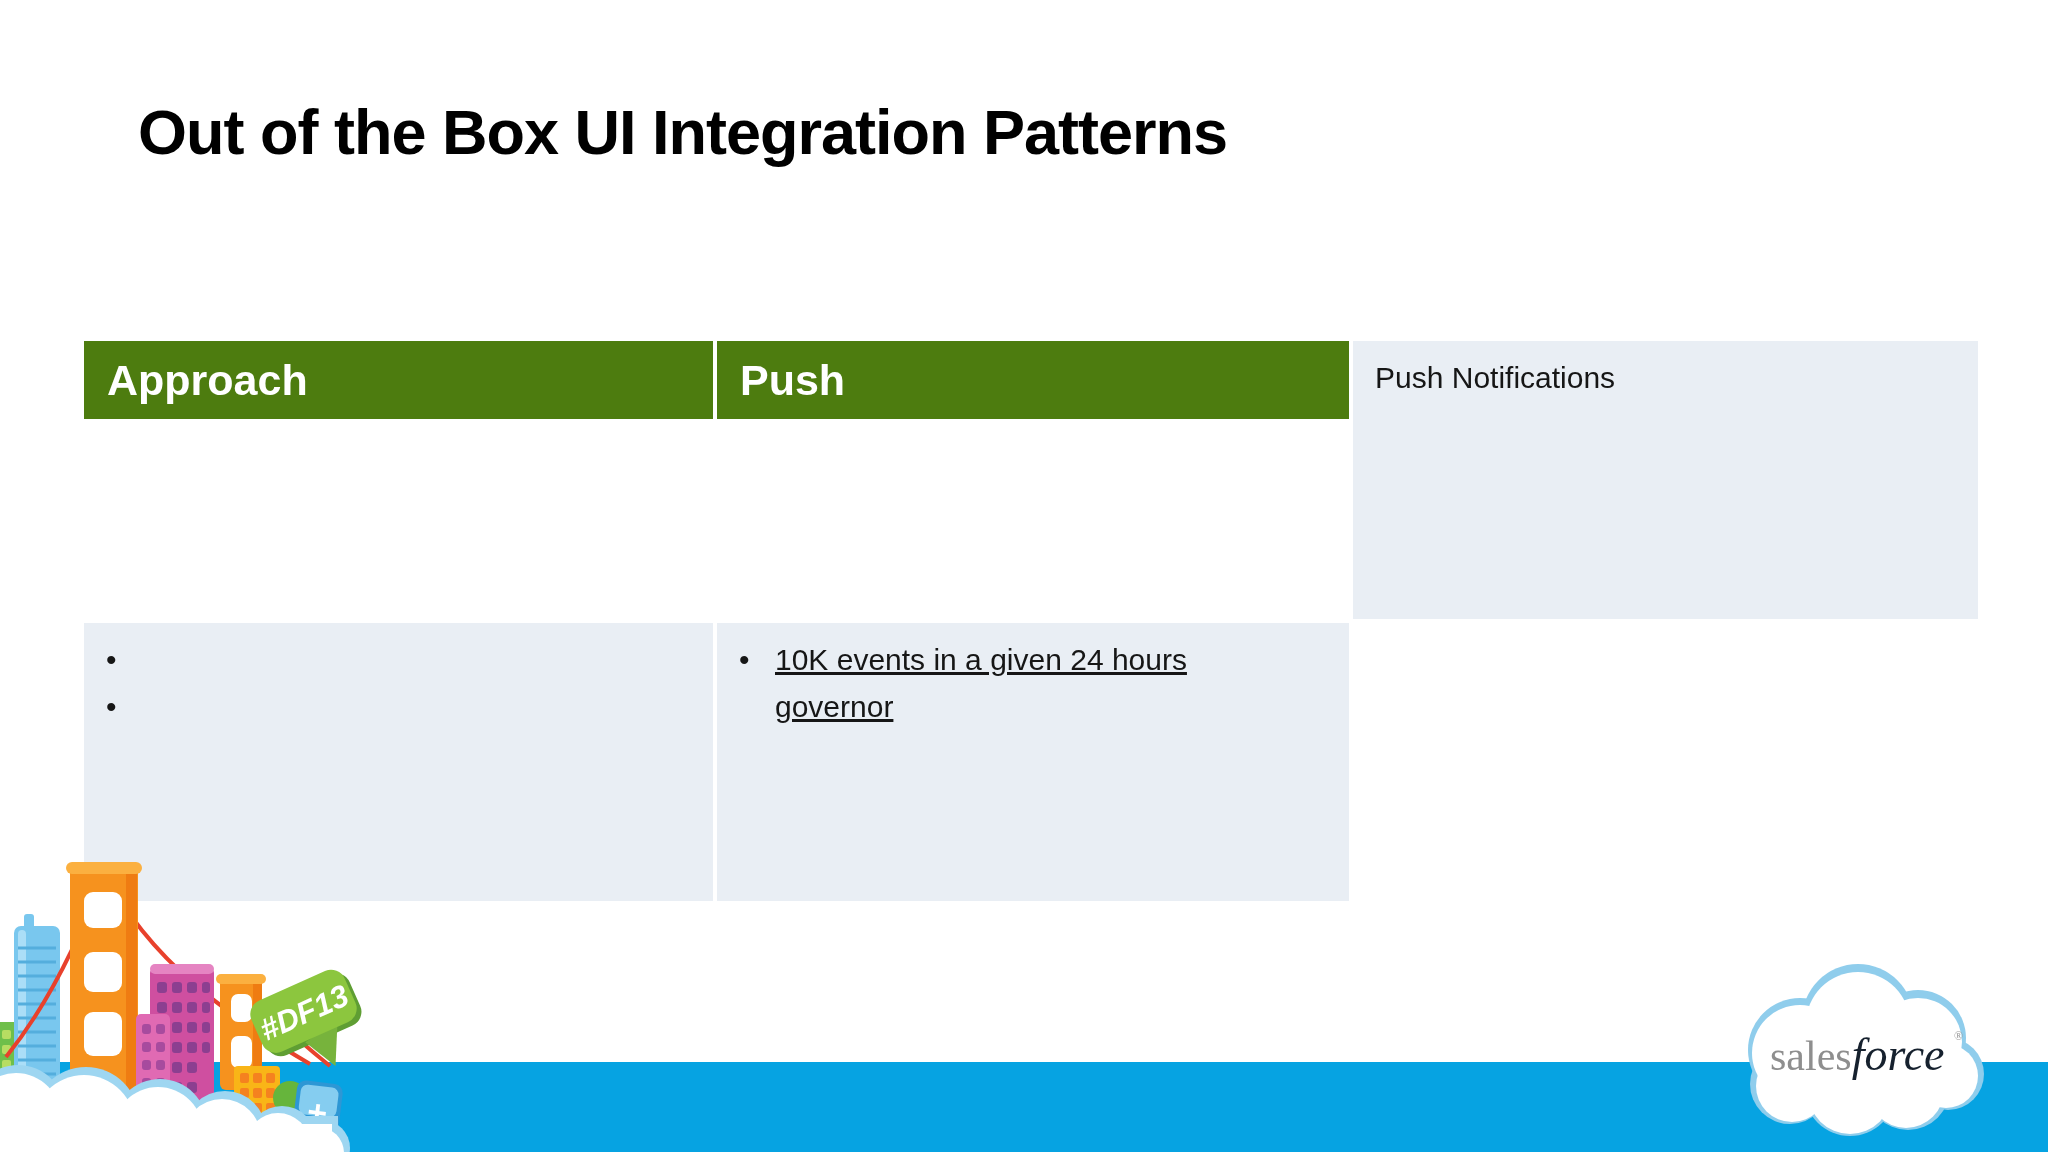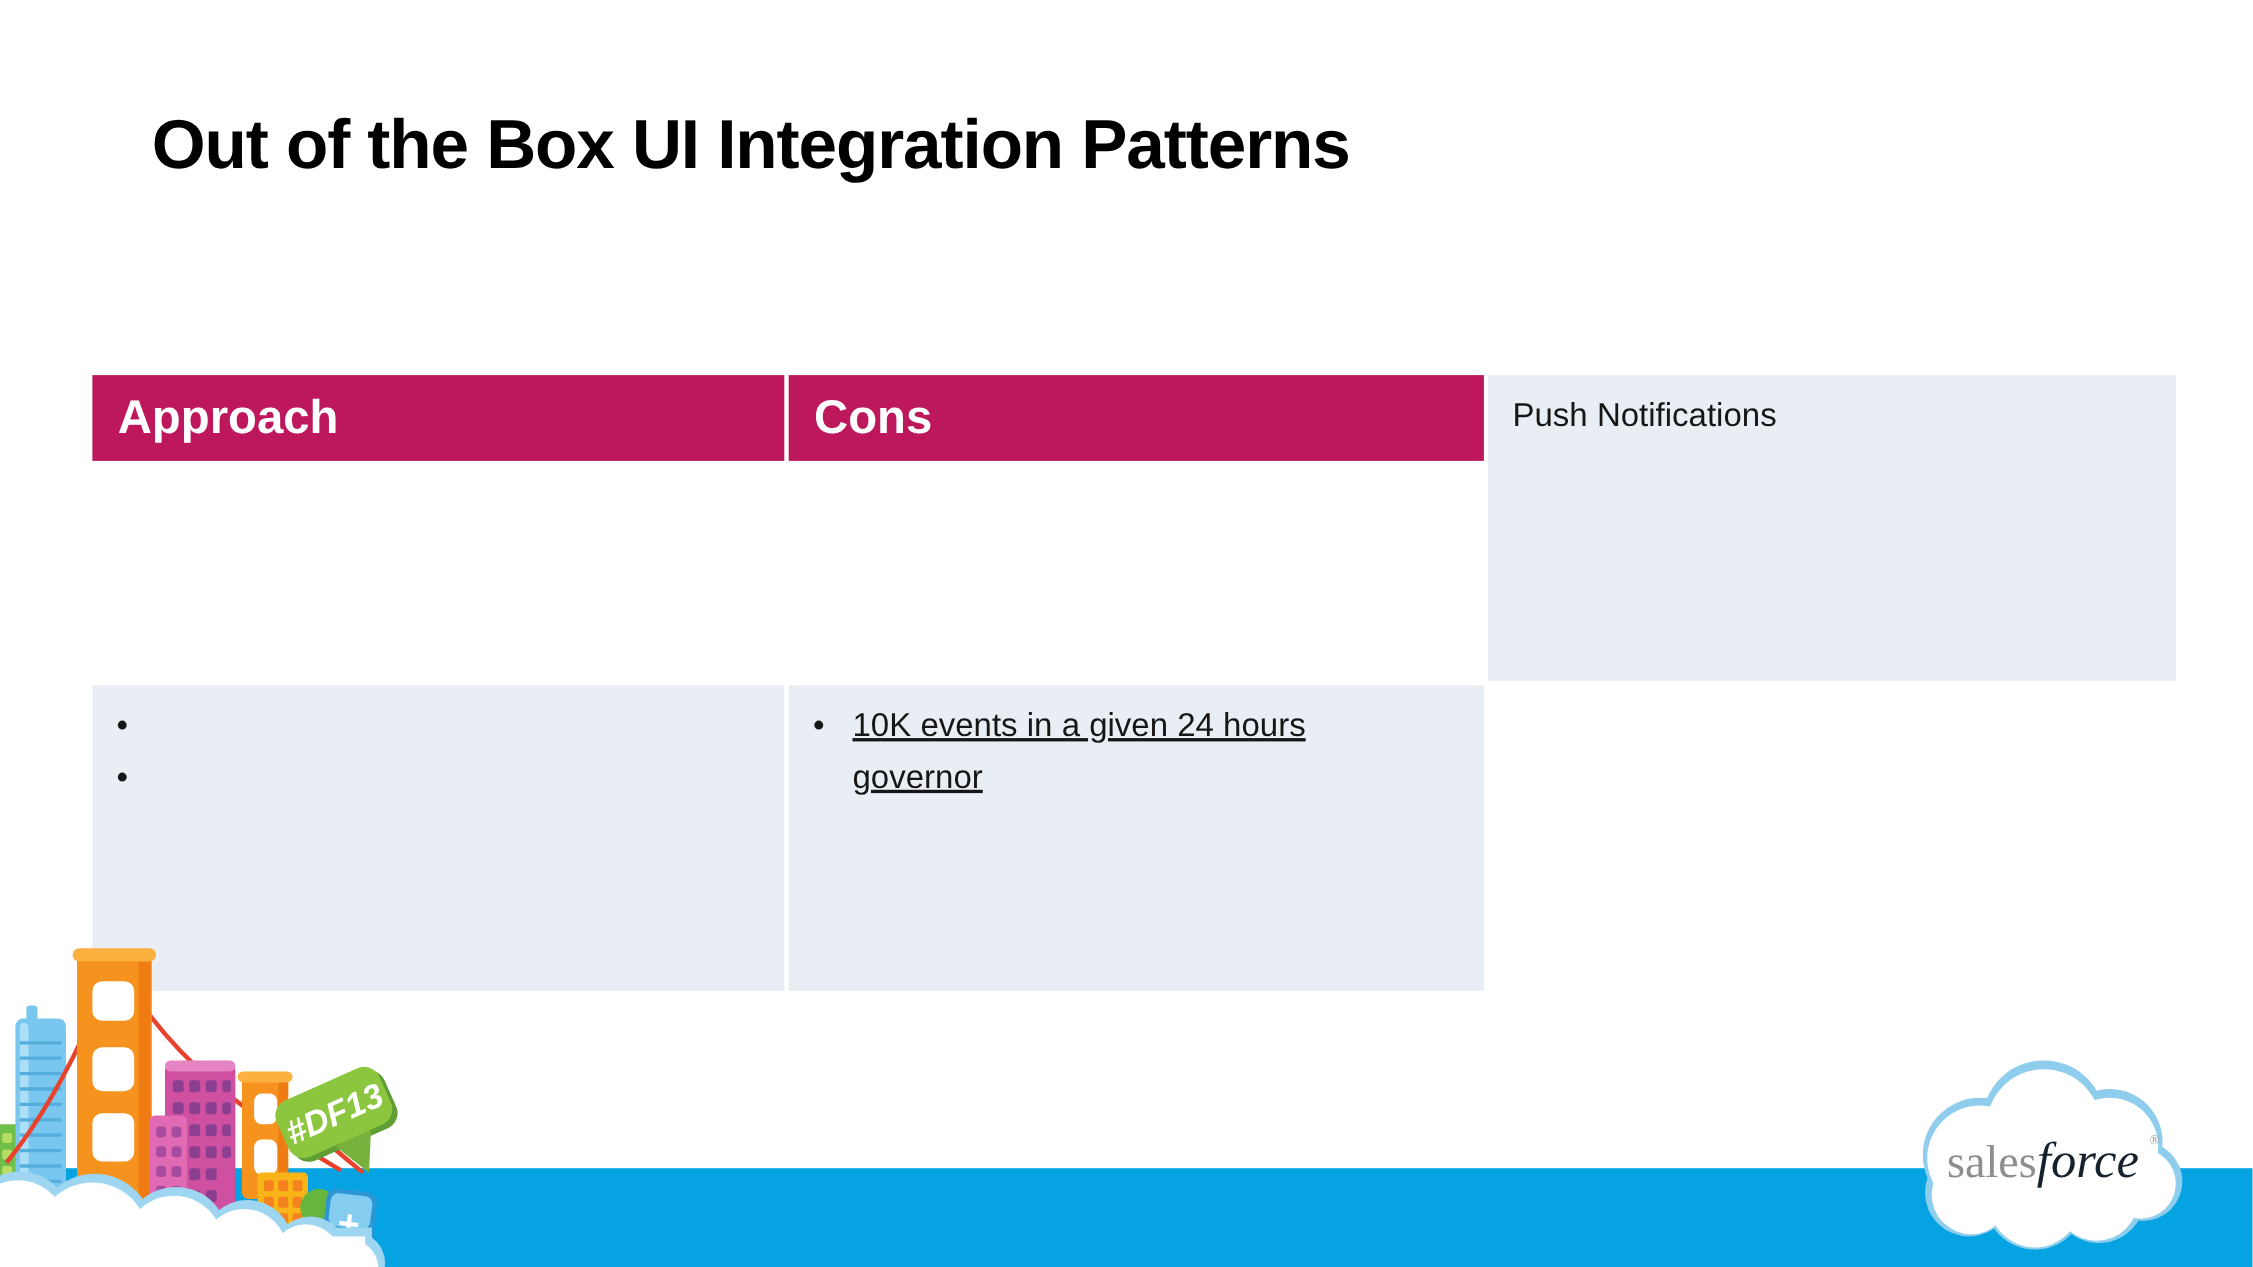--- a/index.html
+++ b/index.html
@@ -17,21 +17,21 @@
   }
   
   .patterns-table{
     position:absolute;left:84px;top:341px;
     display:grid;
     grid-template-columns:629px 632px 625px;
     grid-column-gap:4px;column-gap:4px;
     grid-row-gap:4px;row-gap:4px;
   }
   .head-cell{
-    background:#be185d;height:78px;
+    background:#4d7c0f;height:78px;
     display:flex;align-items:center;
     padding-left:23px;box-sizing:border-box;
     color:#ffffff;font-size:43px;font-weight:bold;
   }
   .body-cell{
     background:#e9eef4;height:278px;
     box-sizing:border-box;
     padding:13px 18px 0 22px;
     color:#161616;font-size:30px;line-height:47px;
   }
@@ -48,21 +48,21 @@
 </style>
 </head>
 <body>
 
 <div class="slide">
 
   <div class="slide-title">Out of the Box UI Integration Patterns</div>
 
   <div class="patterns-table">
     <div class="head-cell">Approach</div>
-    <div class="head-cell">Cons</div>
+    <div class="head-cell">Push</div>
 
     <div class="body-cell">
       <span>Push Notifications</span>
     </div>
 
     <div class="body-cell cell-pros">
       <div class="bullet-item">
         <span class="bullet">•</span>
       </div>
       <div class="bullet-item">

